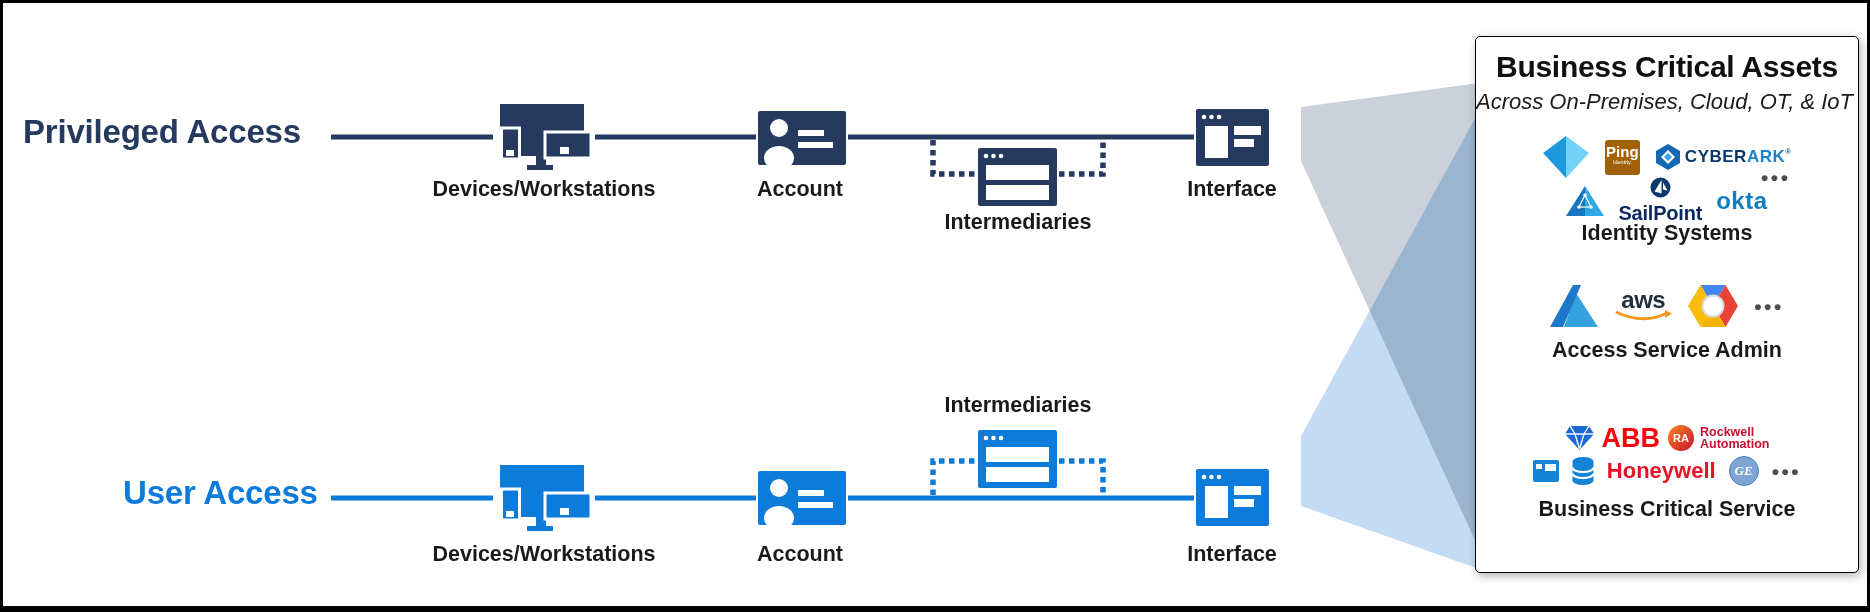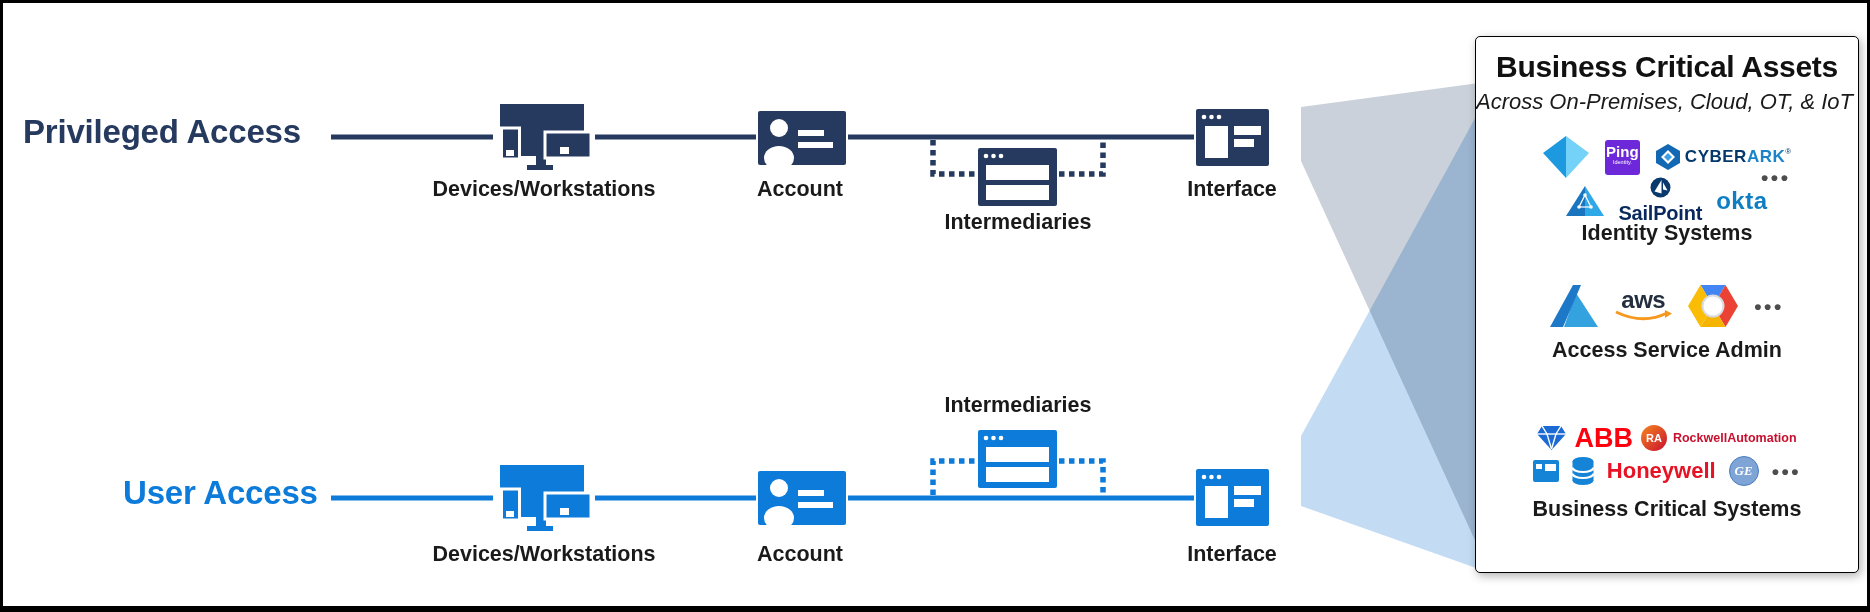--- a/index.html
+++ b/index.html
@@ -30,37 +30,37 @@
   .g1r1{top:96px; height:48px; gap:16px;}
   .g1r2{top:146px; height:36px; gap:14px;}
   .g2row{top:244px; height:50px; gap:16px;}
   .g3r1{top:386px; height:30px; gap:8px;}
   .g3r2{top:418px; height:32px; gap:13px;}
   .grp-label{position:absolute; left:0; right:0; text-align:center; font-size:21.5px; font-weight:600; color:#1A1A1A;}
   .gl1{top:184px;} .gl2{top:301px;} .gl3{top:460px;}
   .more-dots{font-size:21px; font-weight:700; color:#4D4D4D; letter-spacing:2.5px; line-height:1;}
   .g1dots{position:absolute; left:285px; top:130px;}
   
-  .ping-box{width:35px; height:35px; background:#6d28d9; border-radius:3px; color:#fff; text-align:center; padding-top:5px;}
+  .ping-box{width:35px; height:35px; background:#a16207; border-radius:3px; color:#fff; text-align:center; padding-top:5px;}
   .ping-box .l1{display:block; font-size:15px; font-weight:700; line-height:14px;}
   .ping-box .l2{display:block; font-size:5.5px; line-height:7px;}
   .cyberark{display:flex; align-items:center; gap:5px;}
   .cyb1{font-size:17px; font-weight:700; color:#05396B; letter-spacing:.5px;}
   .cyb2{font-size:17px; font-weight:700; color:#1B84C9; letter-spacing:.5px;}
   .cybr{font-size:8px; color:#05396B; vertical-align:top;}
   .sailpoint{display:flex; align-items:center; gap:4px;flex-direction:column;}
   .sp-text{font-size:20px; font-weight:700; color:#09295E; letter-spacing:-0.2px;}
   .okta-text{font-size:24px; font-weight:600; color:#0E7DC2; letter-spacing:.5px;}
   .aws-box{display:flex; flex-direction:column; align-items:center;}
   .aws-text{font-size:24px; font-weight:700; color:#232F3E; line-height:20px; letter-spacing:-0.5px;}
   .abb-text{font-size:27px; font-weight:800; color:#FF000F; line-height:1;}
   .rockwell{display:flex; align-items:center; gap:6px;}
   .ra-circle{width:26px; height:26px; border-radius:50%; background:linear-gradient(135deg,#F6861F,#C8102E);
     color:#fff; font-size:11px; font-weight:800; display:flex; align-items:center; justify-content:center;}
-  .rw-col{display:flex; flex-direction:row;}
+  .rw-col{display:flex; flex-direction:column;}
   .rw-col span{font-size:12.5px; font-weight:800; color:#C8102E; line-height:12.5px;}
   .honeywell-text{font-size:22px; font-weight:700; color:#E71324;}
   .ge-circle{width:30px; height:30px; border-radius:50%; background:#7FA4D6; border:1.5px solid #4A7CC0;
     color:#fff; display:flex; align-items:center; justify-content:center;
     font-family:"Liberation Serif",serif; font-style:italic; font-weight:700; font-size:13px;}
 </style>
 </head>
 <body>
 
 <div class="stage">
@@ -299,16 +299,16 @@
           <rect x="0.5" y="4.5" width="21" height="19" fill="#1583D6"></rect>
           <ellipse cx="11" cy="23.5" rx="10.5" ry="4.5" fill="#1583D6"></ellipse>
           <path d="M0.5,10.5 a10.5,4.5 0 0 0 21,0" stroke="#fff" stroke-width="2.2" fill="none"></path>
           <path d="M0.5,16.5 a10.5,4.5 0 0 0 21,0" stroke="#fff" stroke-width="2.2" fill="none"></path>
         </svg>
       </span>
       <span class="honeywell-text">Honeywell</span>
       <span class="ge-circle">GE</span>
       <span class="more-dots">•••</span>
     </div>
-    <div class="grp-label gl3">Business Critical Systems</div>
+    <div class="grp-label gl3">Business Critical Service</div>
   </div>
 
 </div>
 
 </body></html>

